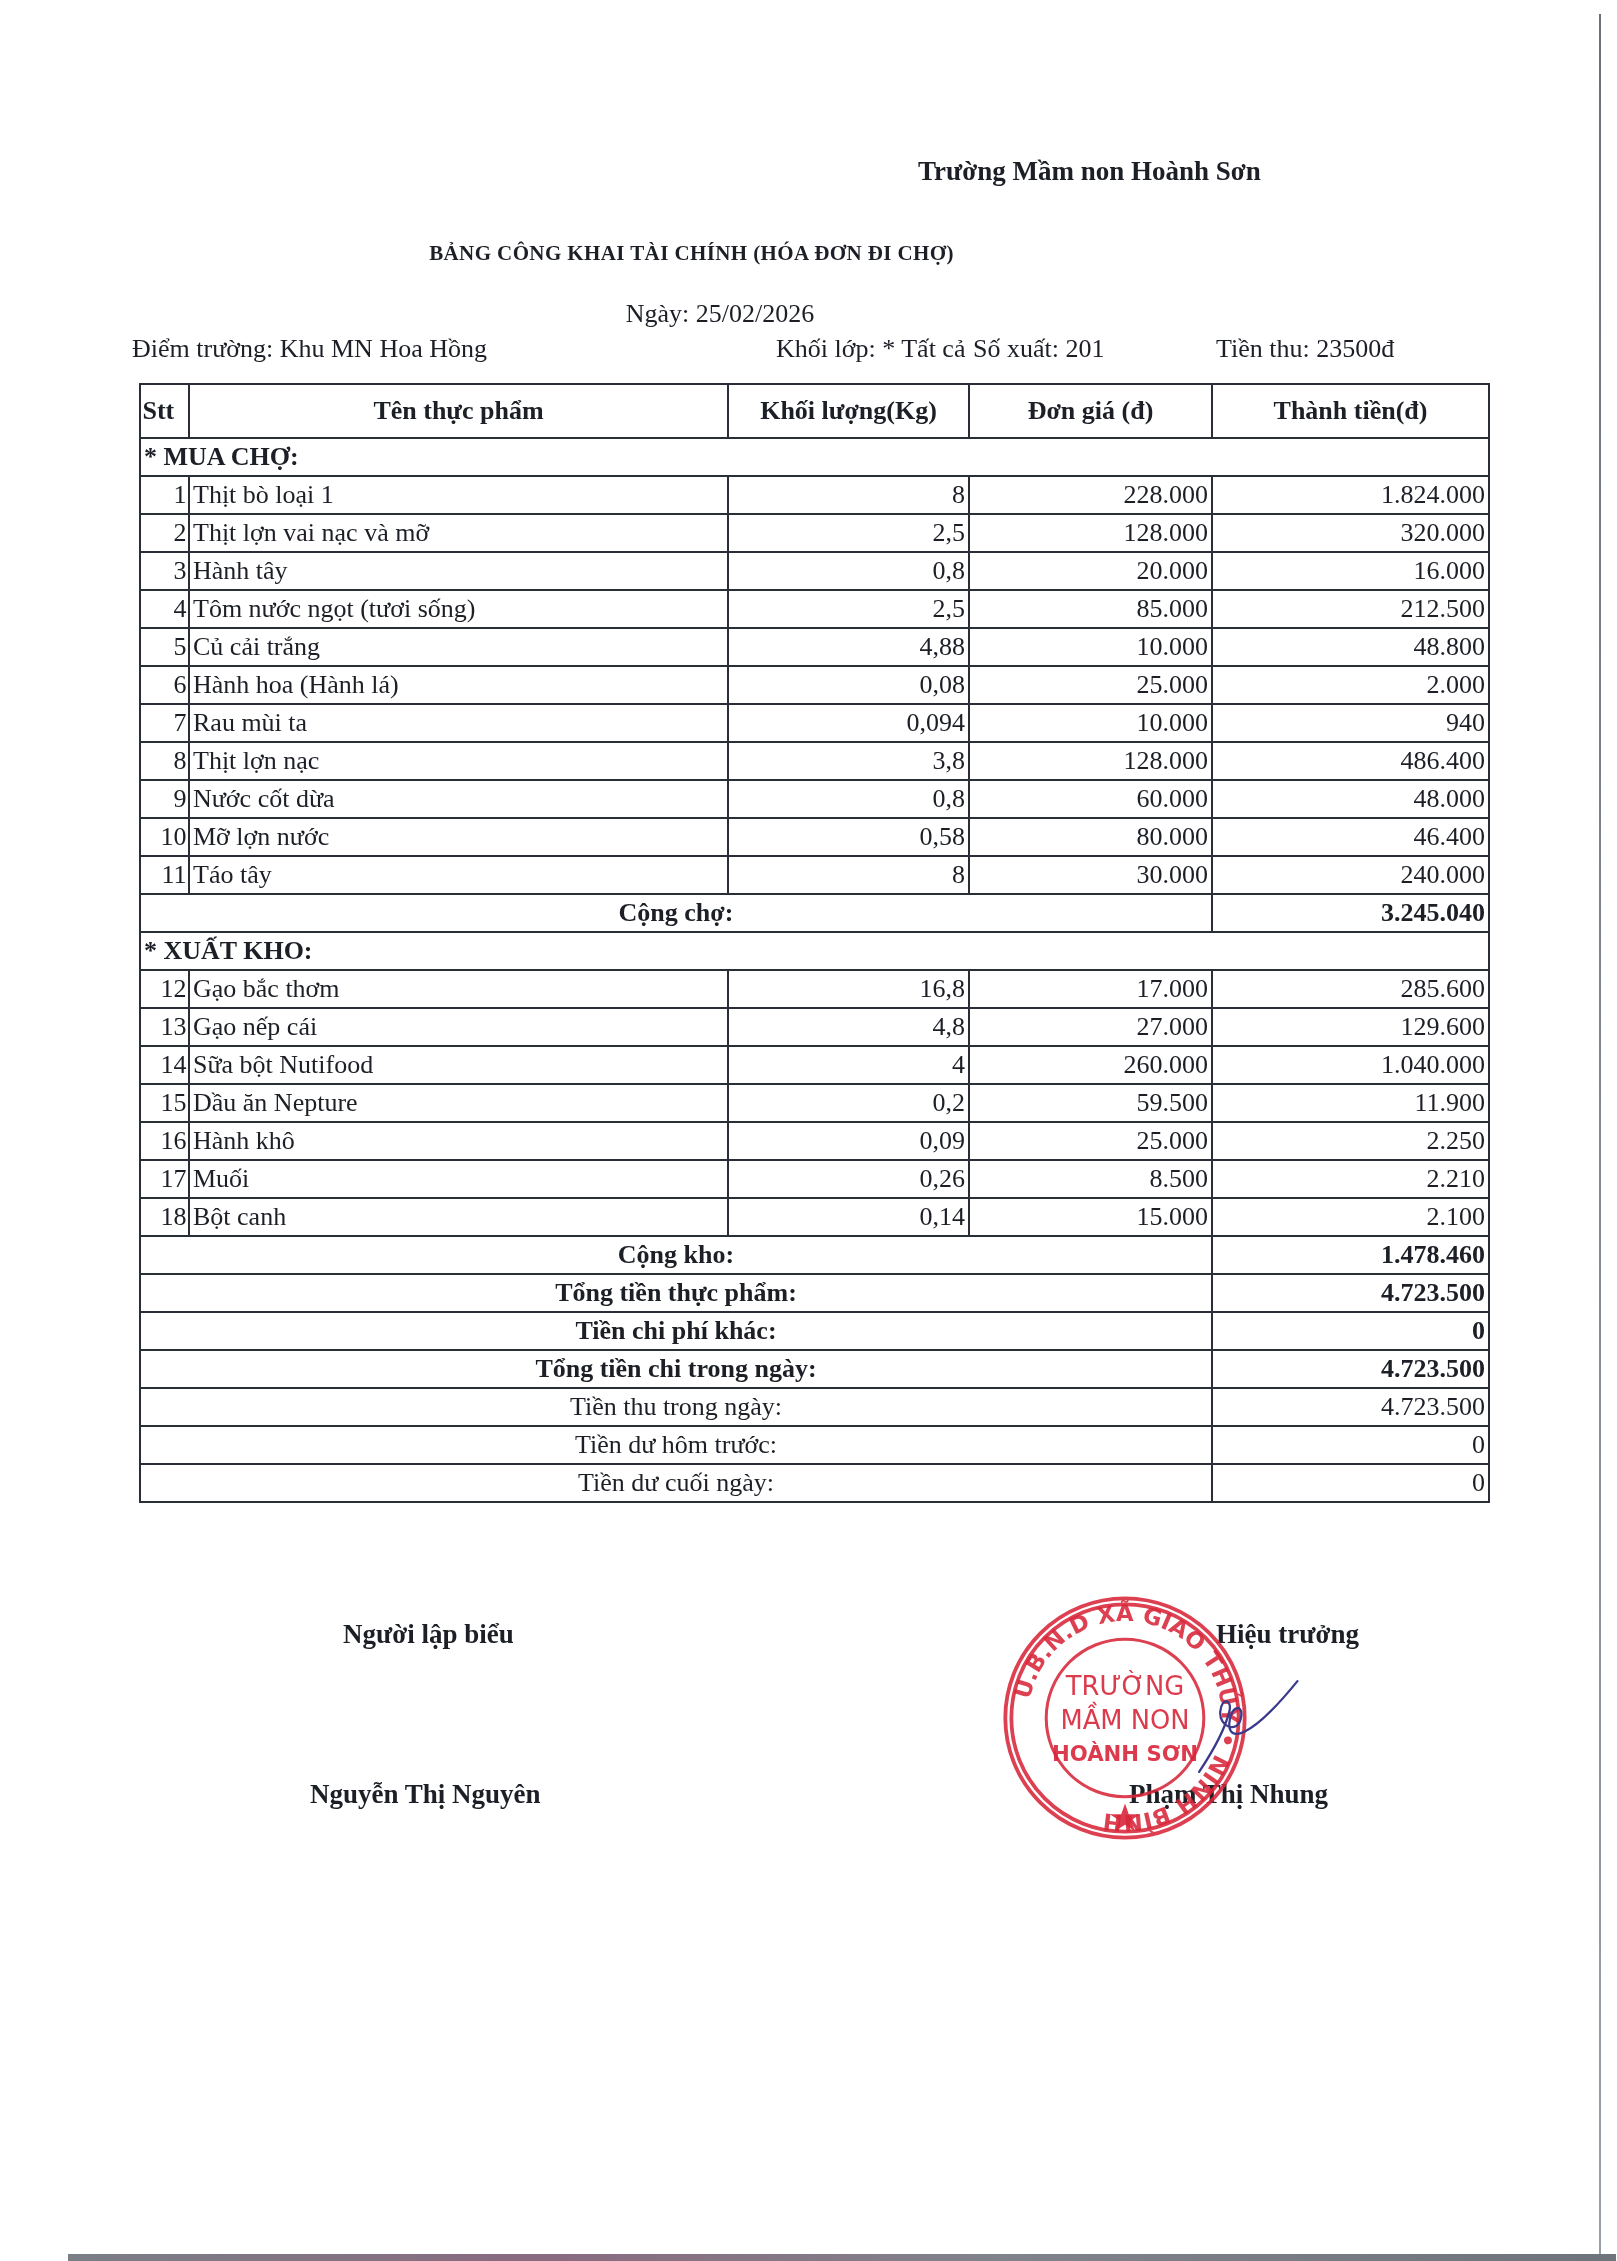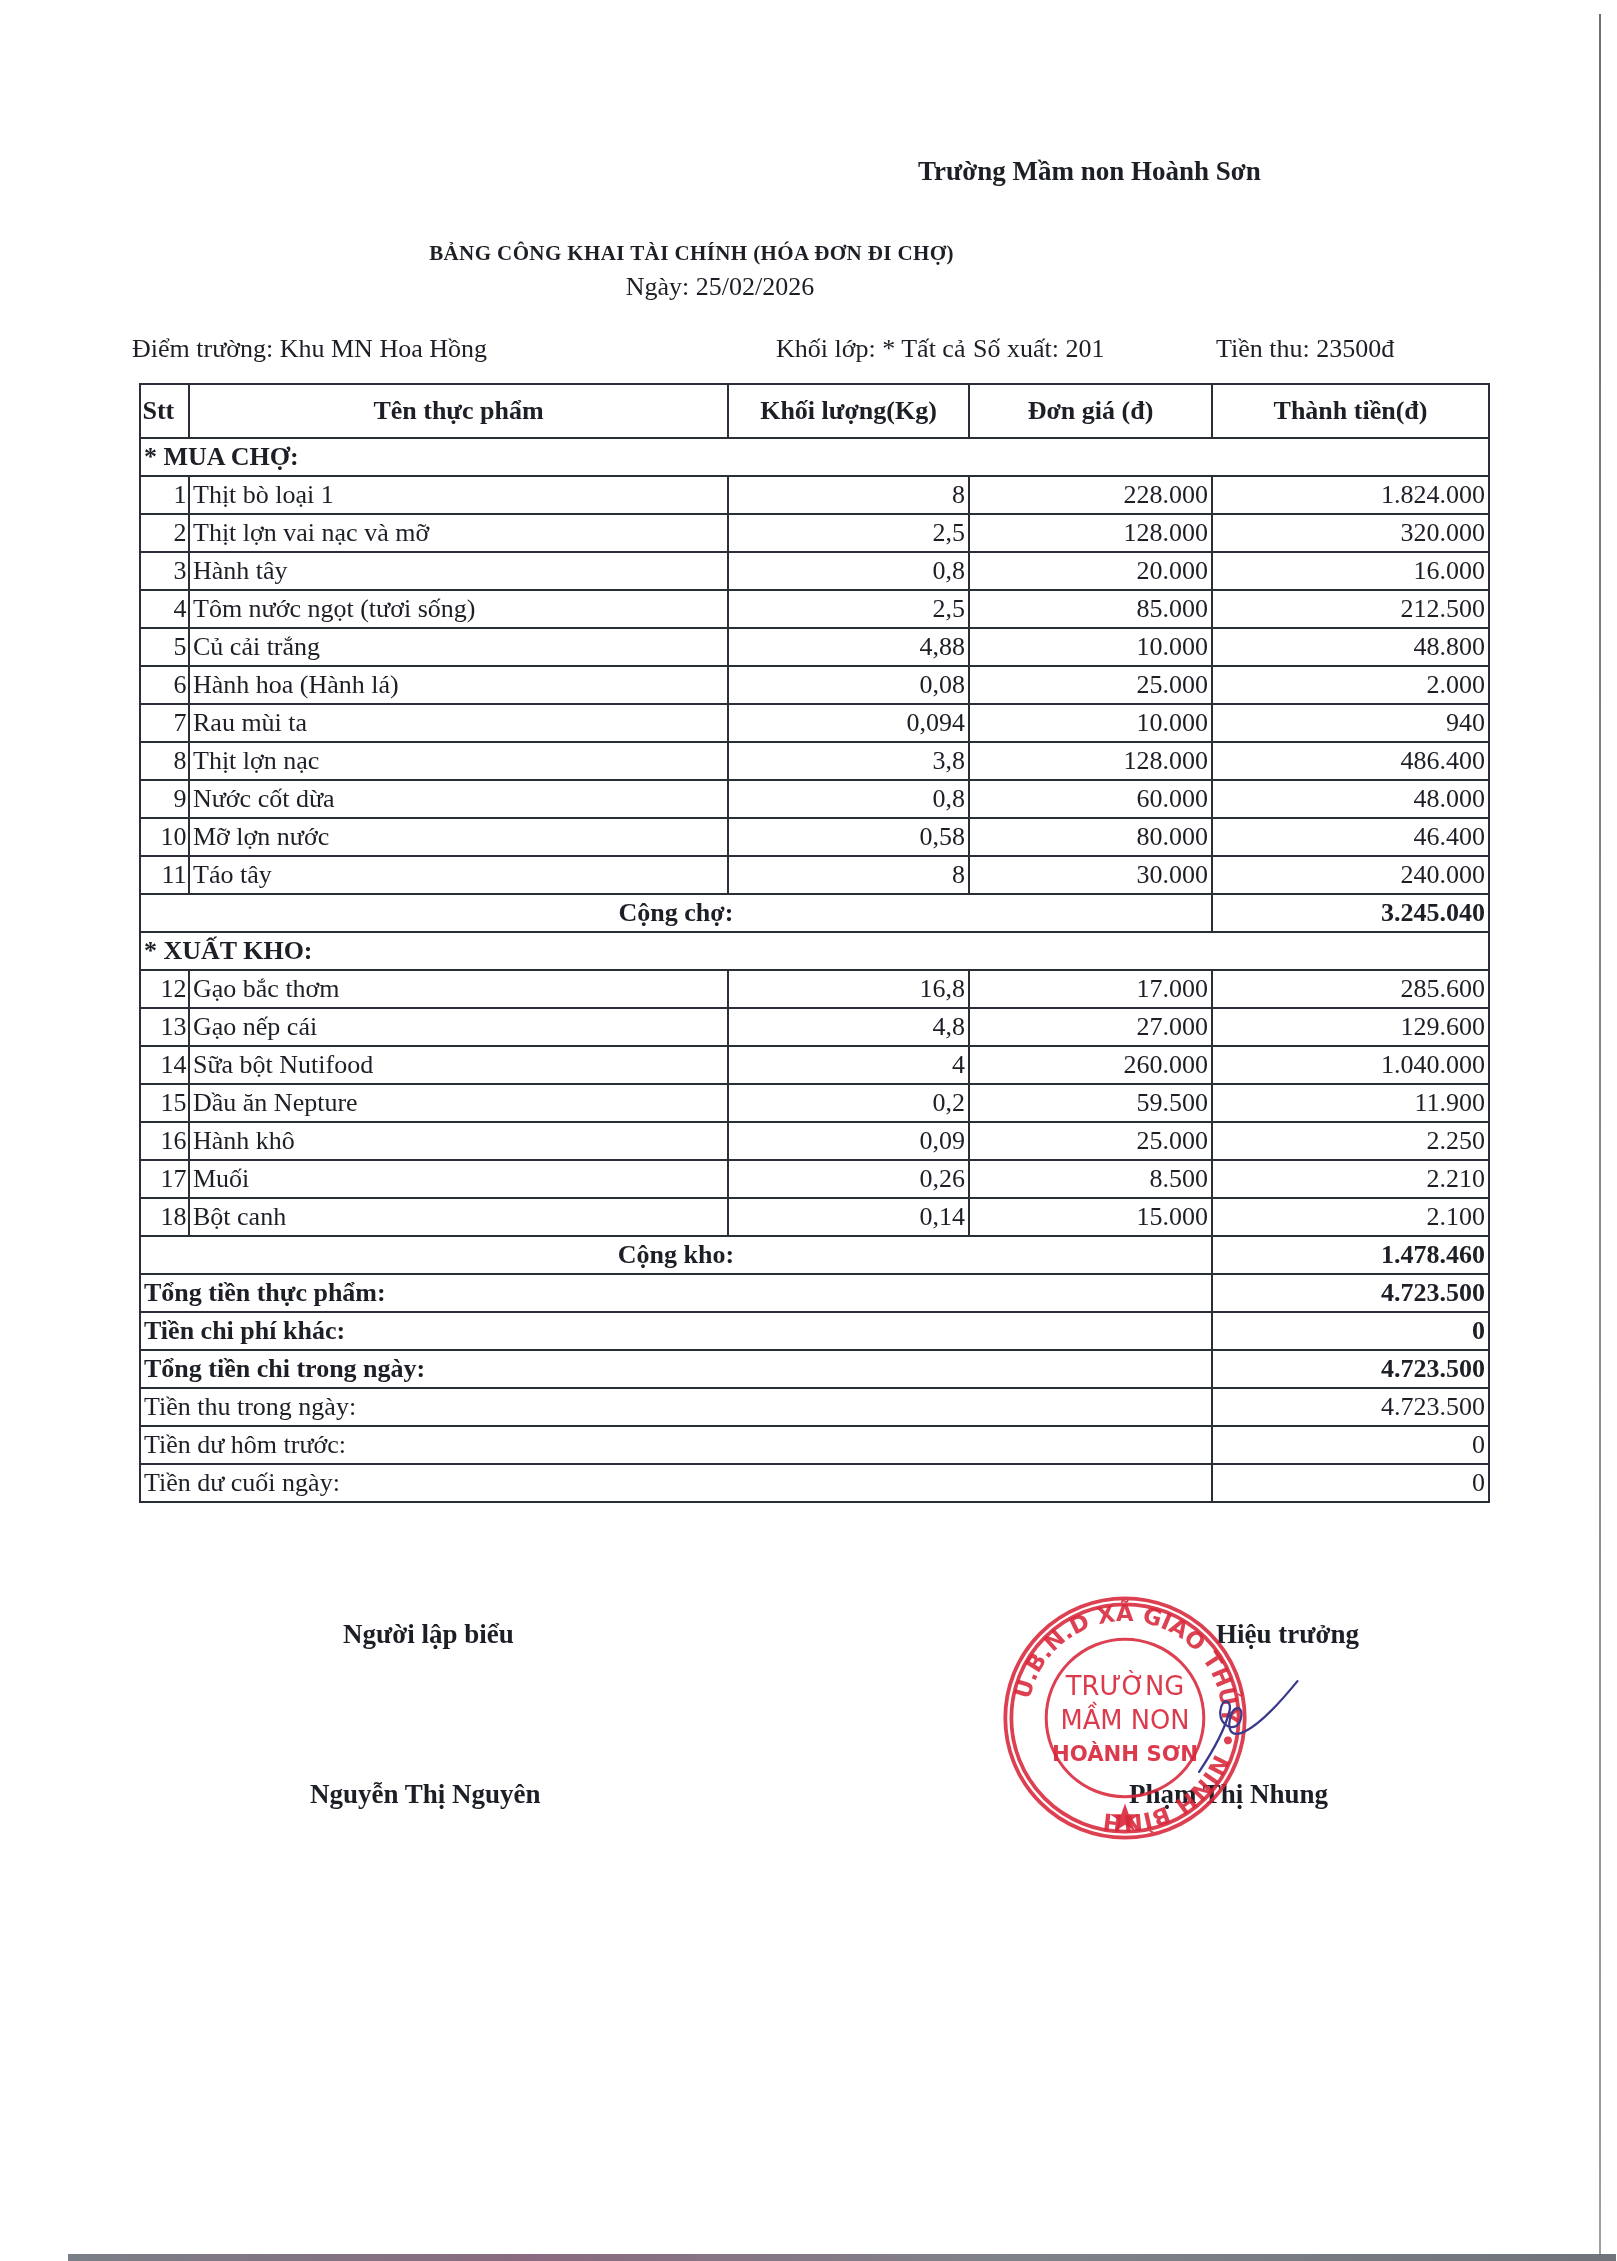--- a/index.html
+++ b/index.html
@@ -17,21 +17,21 @@
   }
   .school-name {
     position: absolute; left: 918px; top: 156px; font-size: 27px; font-weight: bold;
     white-space: nowrap;
   }
   .doc-title {
     position: absolute; left: 0; width: 1368px; top: 241px; text-align: center;
     font-size: 21px; font-weight: bold; letter-spacing: 0.4px; padding-left: 15px; box-sizing: border-box;
   }
   .doc-date {
-    position: absolute; left: 0; width: 1425px; top: 272px; text-align: center;
+    position: absolute; left: 0; width: 1425px; top: 299px; text-align: center;
     font-size: 26px; padding-left: 15px; box-sizing: border-box;
   }
   .meta { position: absolute; top: 334px; font-size: 26px; white-space: nowrap; }
   .meta.campus { left: 132px; }
   .meta.grade { left: 732px; margin-left: 44px; }
   .meta.issue { left: 973px; }
   .meta.fee { left: 1216px; }
 
   table.ledger {
     position: absolute; left: 139px; top: 383px; width: 1348px;
@@ -45,21 +45,21 @@
   col.c-stt { width: 49px; }
   col.c-name { width: 539px; }
   col.c-qty { width: 241px; }
   col.c-price { width: 243px; }
   col.c-total { width: 277px; }
   .num { text-align: right; }
   .stt { text-align: right; padding-right: 1.5px !important; }
   .section { font-weight: bold; text-align: left; }
   .subtotal-label { font-weight: bold; text-align: center; }
   .bold { font-weight: bold; }
-  .sum-label { text-align: left; }
+  .sum-label { text-align: center; }
 
   .sign-title { position: absolute; font-size: 27px; font-weight: bold; white-space: nowrap; }
   .sign-preparer-title { left: 343px; top: 1619px; }
   .sign-principal-title { left: 1216px; top: 1619px; }
   .sign-preparer-name { left: 310px; top: 1779px; }
   .sign-principal-name { left: 1129px; top: 1779px; }
 
   .stamp { position: absolute; left: 1000px; top: 1593px; width: 250px; height: 250px; }
   .signature { position: absolute; left: 1184px; top: 1666px; width: 121px; height: 121px; }
 </style>

